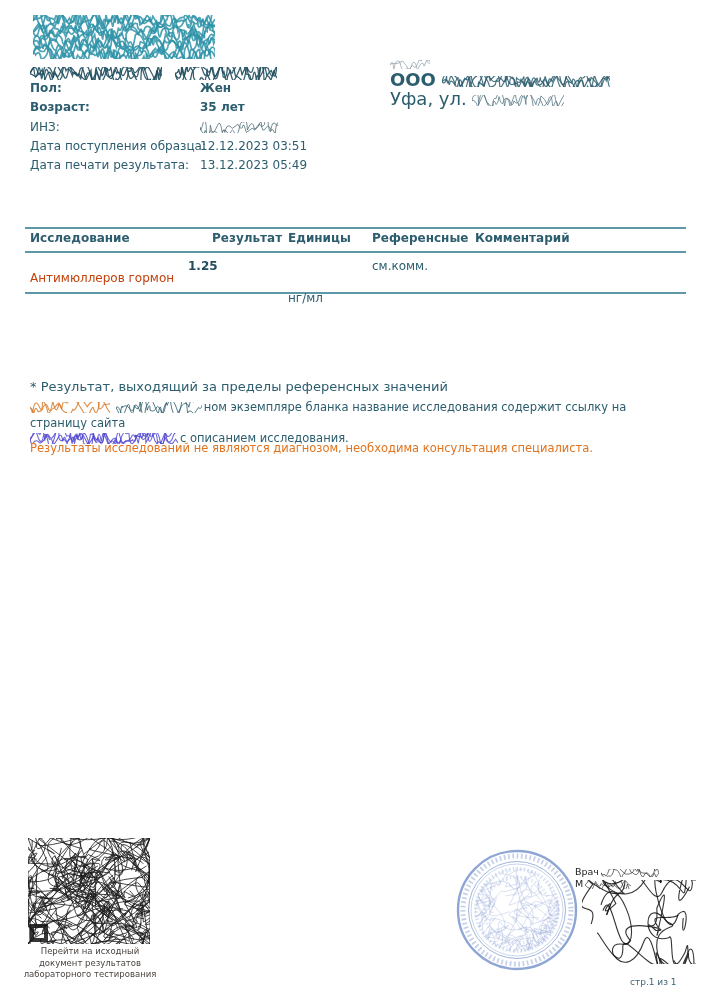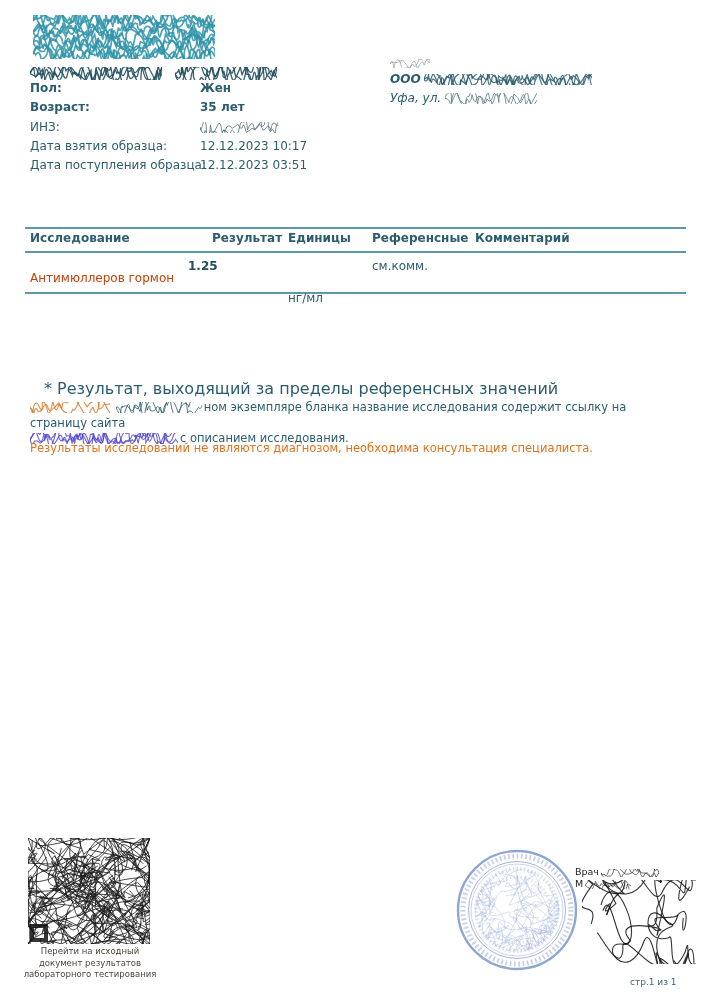--- a/index.html
+++ b/index.html
@@ -12,41 +12,41 @@
   .logo { position:absolute; left:33px; top:15px; }
 
   .patient-name { position:absolute; left:30px; top:63px; }
   .patient-name .scribble { margin-right:8px; }
 
   .patient-rows { position:absolute; left:30px; top:79px; font-size:12px; width:380px; }
   .prow { position:relative; height:19.3px; line-height:19.3px; white-space:nowrap; }
   .pvalue { position:absolute; left:170px; top:0; }
   .bold { font-weight:bold; }
 
-  .org { position:absolute; left:390px; top:56px; font-size:12px; line-height:19px;font-style:italic; }
+  .org { position:absolute; left:390px; top:56px; font-size:18px; line-height:19px; }
   .org .l1 { line-height:14px; }
   .org-prefix { font-weight:bold; }
 
   .section-title { position:absolute; left:30px; top:210px; font-size:12.5px; font-weight:bold; }
 
   .rule { position:absolute; left:25px; width:661px; height:1.5px; background:#5e98a7; }
   .rule1 { top:227px; }
   .rule2 { top:251px; }
   .rule3 { top:292px; }
 
   .th { position:absolute; top:231px; font-size:12px;font-weight:bold; }
   .c0 { left:30px; } .c1 { left:188px;margin-left:24px; } .c2 { left:288px; } .c3 { left:372px; } .c4 { left:475px; }
 
   .row-name   { position:absolute; left:30px;  top:259px; font-size:12px; color:#c2410c;margin-top:12px; }
   .row-result { position:absolute; left:188px; top:259px; font-size:12px; font-weight:bold; color:#234c5c; }
   .row-units  { position:absolute; left:288px; top:259px; font-size:12px;margin-top:32px; }
   .row-ref    { position:absolute; left:372px; top:259px; font-size:12px; }
   .row-comment{ position:absolute; left:475px; top:256px; font-size:11.3px; line-height:11.8px; }
 
-  .footnote   { position:absolute; left:44px; top:379px; font-size:16px; }
+  .footnote   { position:absolute; left:30px; top:379px; font-size:13px; }
   .paragraph  { position:absolute; left:30px; top:400px; font-size:11.5px; line-height:15.5px; width:650px; }
   .paragraph .scribble { margin-right:2px; }
   .disclaimer { position:absolute; left:30px; top:441px; font-size:11.5px; color:#e0731e; }
 
   .qr-wrap { position:absolute; left:28px; top:838px; width:122px; height:106px; }
   .qr-wrap .scribble { position:absolute; left:0; top:0; }
   .qr-finder { position:absolute; left:2px; bottom:2px; width:18px; height:18px; border:4px solid #141414; opacity:.85; }
   .qr-caption { position:absolute; left:6px; top:946px; width:168px; text-align:center;
                 font-size:8.5px; line-height:11.6px; color:#4a443f; }
 
@@ -105,26 +105,26 @@
       <span class="pvalue bold">35 лет</span>
     </div>
     <div class="prow">
       <span>ИНЗ:</span>
       <span class="pvalue"><span class="scribble" style="width: 78px; height: 11px;"><svg width="78" height="11" viewBox="0 0 78 11">
               <path d="M0 5.5 Q0.1 13.5 3.7 -1.3 Q5.9 -6.1 6.5 10.5 Q9.9 17.3 10.4 3.2 Q12.2 17.2 17.3 3.7 Q20.3 -3.7 22.1 10.2 Q24.4 4.7 29.4 13.6 Q32.5 2.8 35.1 13.1 Q38.0 13.9 40.4 1.7 Q41.5 -1.3 44.1 0.1 Q47.0 -4.4 47.4 8.0 Q52.7 -5.4 54.6 8.2 Q57.4 3.8 61.1 -0.5 Q62.0 13.4 66.2 5.4 Q69.1 2.0 71.0 8.5 Q73.2 5.1 75.2 13.5 Q75.6 -0.3 78.8 0.0" fill="none" stroke="#55707c" stroke-width="1" stroke-linecap="round" opacity="0.8"></path>
               <path d="M0 5.5 Q3.8 15.9 5.2 8.5 Q7.7 14.2 8.7 12.6 Q11.3 4.8 12.4 12.5 Q13.1 7.7 16.7 10.5 Q18.5 16.2 21.7 12.9 Q24.3 3.9 24.8 10.4 Q27.0 -0.5 32.2 6.4 Q36.9 3.3 37.8 2.1 Q41.9 10.2 43.1 3.0 Q44.0 1.7 46.3 10.5 Q51.1 7.2 52.1 6.3 Q56.5 9.4 59.3 2.0 Q61.3 6.6 64.4 2.7 Q64.4 -2.6 68.0 -1.1 Q68.5 8.7 70.5 9.9 Q72.3 -4.1 76.6 3.4 Q80.7 3.0 82.4 2.3" fill="none" stroke="#55707c" stroke-width="1" stroke-linecap="round" opacity="0.8"></path>
             </svg></span></span>
     </div>
     <div class="prow">
-      <span>Дата взятия образца:</span>
-      <span class="pvalue">12.12.2023 10:17</span>
-    </div>
-    <div class="prow">
       <span>Дата поступления образца:</span>
       <span class="pvalue">12.12.2023 03:51</span>
+    </div>
+    <div class="prow">
+      <span>Дата печати результата:</span>
+      <span class="pvalue">13.12.2023 05:49</span>
     </div>
   </div>
 
   <div class="org">
     <div class="l1"><span class="scribble" style="width: 40px; height: 9px;"><svg width="40" height="9" viewBox="0 0 40 9">
             <path d="M0 4.5 Q3.5 -2.0 3.8 11.2 Q4.8 -1.7 9.8 1.5 Q11.6 11.0 14.1 10.4 Q16.5 7.1 20.0 10.0 Q24.2 -5.8 27.4 10.4 Q32.3 -2.0 34.2 6.1 Q37.7 -4.6 40.8 2.9" fill="none" stroke="#96a3ab" stroke-width="1" stroke-linecap="round" opacity="0.75"></path>
             <path d="M0 4.5 Q2.6 2.1 5.8 3.7 Q8.3 3.6 12.6 1.0 Q16.9 6.0 18.8 9.6 Q20.8 7.3 22.6 5.3 Q25.4 11.8 29.3 -0.5 Q29.9 2.7 34.3 -1.8 Q38.1 3.9 41.6 4.5" fill="none" stroke="#96a3ab" stroke-width="1" stroke-linecap="round" opacity="0.75"></path>
           </svg></span></div>
     <div>
       <span class="org-prefix">ООО</span>

